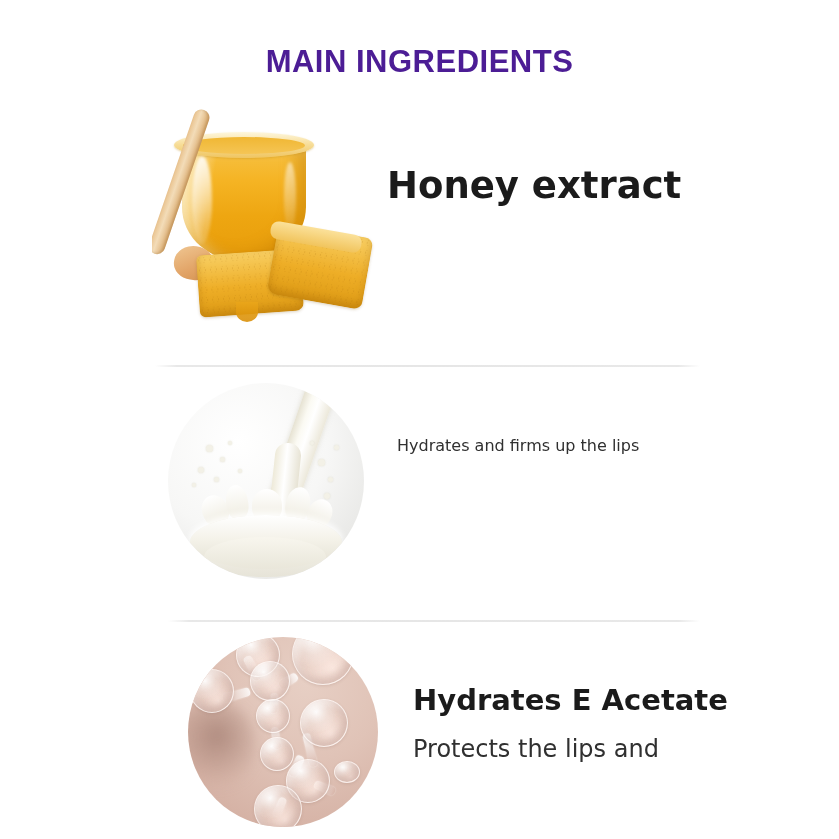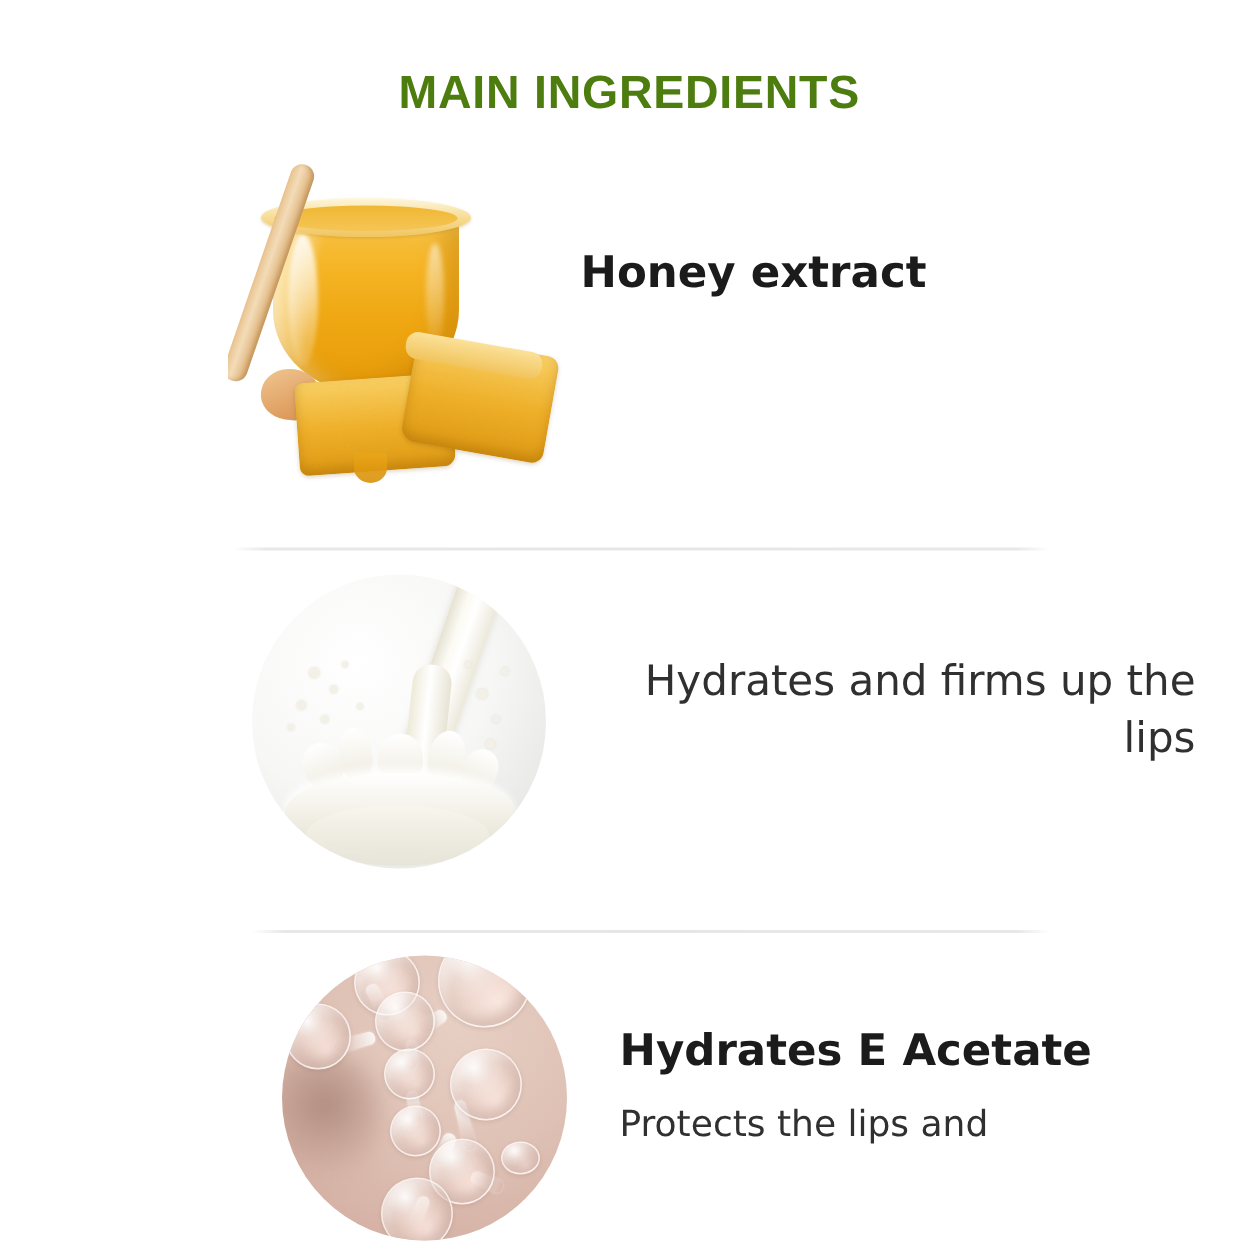--- a/index.html
+++ b/index.html
@@ -23,21 +23,21 @@
   .page-title {
     position: absolute;
     top: 44px;
     left: 0;
     width: 839px;
     text-align: center;
     font-family: "Liberation Sans", sans-serif;
     font-weight: bold;
     font-size: 31px;
     letter-spacing: 0.5px;
-    color: #4d7c0f;
+    color: #4c1d95;
     white-space: nowrap;
   }
 
   
   .ingredient {
     position: absolute;
   }
 
   .ing-media {
     position: absolute;
@@ -178,21 +178,21 @@
   .honey-drip {
     position:absolute;
     left: 84px; top: 198px;
     width: 22px; height: 20px;
     border-radius: 0 0 50% 50%;
     background: linear-gradient(180deg,#eaa61a,#d98f08);
     opacity:.9;
   }
 
   #honey-text { left: 387px; top: 62px; width: 400px; }
-  #honey-text .ing-name { font-size: 29px; margin-bottom: 16px; }
+  #honey-text .ing-name { font-size: 37px; margin-bottom: 16px; }
   #honey-text .ing-desc { font-size: 24px; }
 
   
   
   
   #sec-milk { left:0; top:383px; width:839px; height:200px; }
 
   #milk-media {
     left: 168px; top: 0px; width: 196px; height: 196px;
     border-radius: 50%;
@@ -258,21 +258,21 @@
   .d6{left:70px;top:86px;width:4px;height:4px}
   .d7{left:150px;top:76px;width:7px;height:7px}
   .d8{left:160px;top:94px;width:5px;height:5px}
   .d9{left:142px;top:58px;width:4px;height:4px}
   .d10{left:166px;top:62px;width:5px;height:5px}
   .d11{left:24px;top:100px;width:4px;height:4px}
   .d12{left:156px;top:110px;width:6px;height:6px}
 
   #milk-text { left: 397px; top: 52px; width: 400px; }
   #milk-text .ing-name { font-size: 29px; margin-bottom: 16px; }
-  #milk-text .ing-desc { font-size: 28px; text-align: right; }
+  #milk-text .ing-desc { font-size: 16px; }
 
   
   
   
   #sec-vite { left:0; top:637px; width:839px; height:202px; }
 
   #vite-media {
     left: 188px; top: 0px; width: 190px; height: 190px;
     border-radius: 50%;
     background: radial-gradient(circle at 62% 24%, #e7cfc4 0%, #e0c3b7 42%, #d6b3a6 78%, #cda89b 100%);

